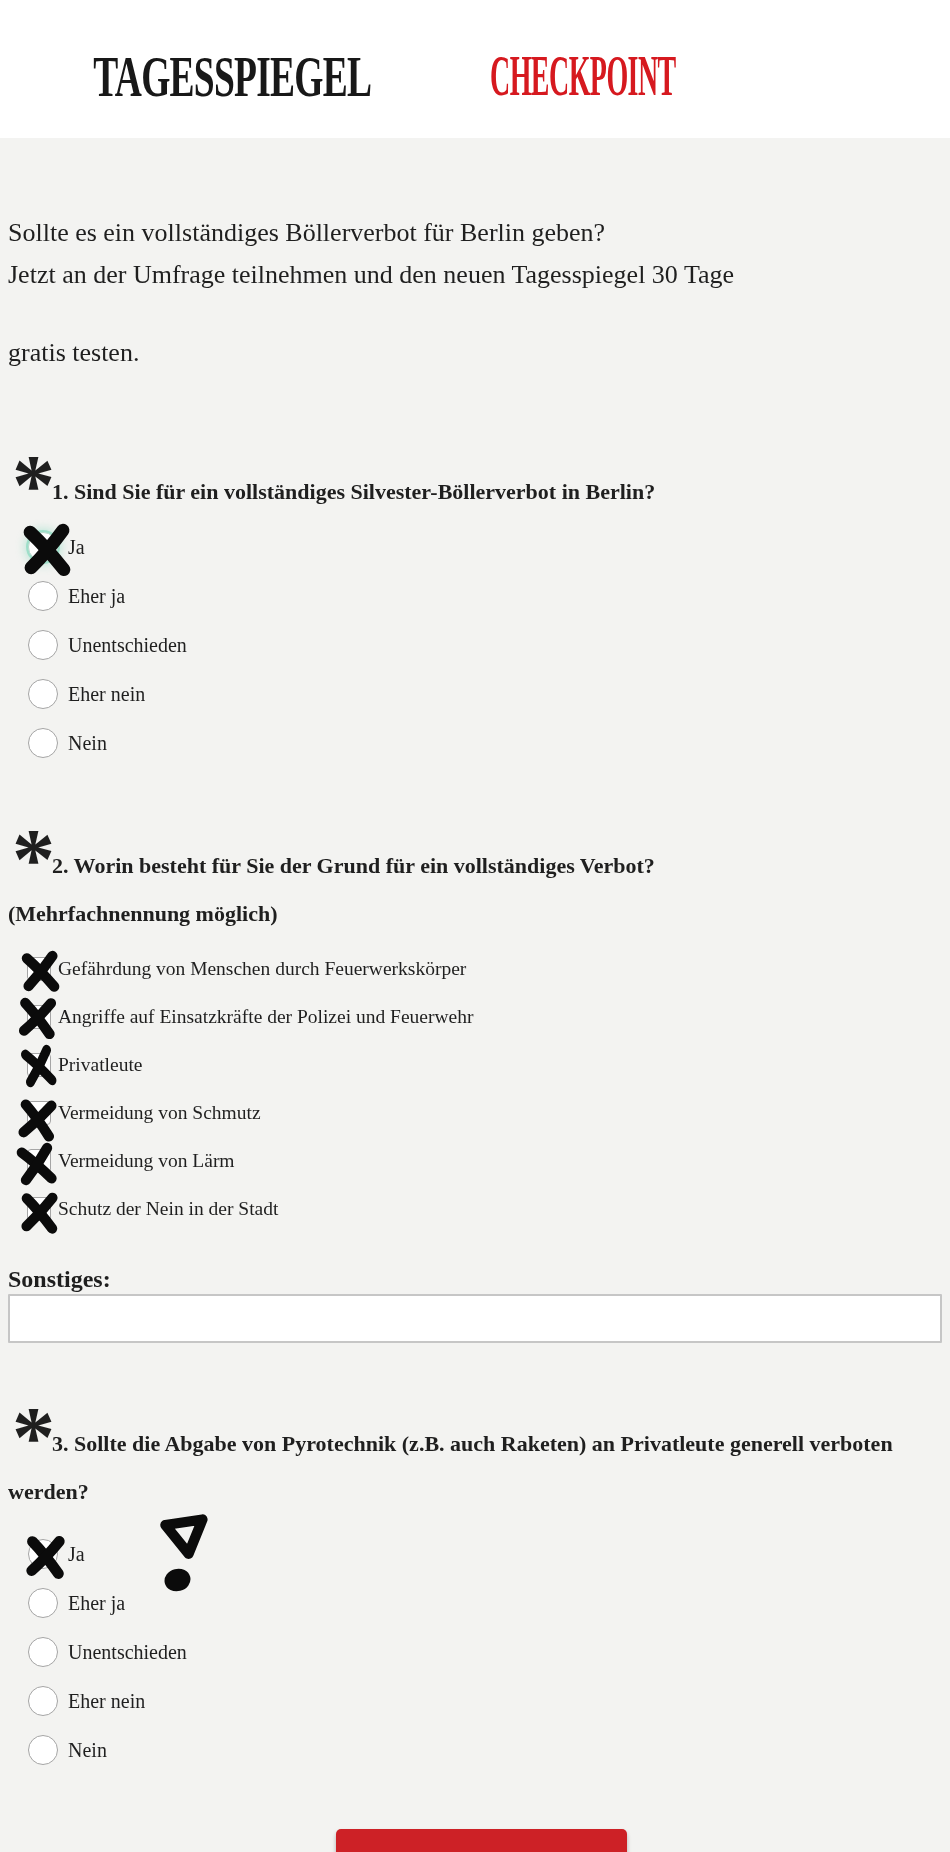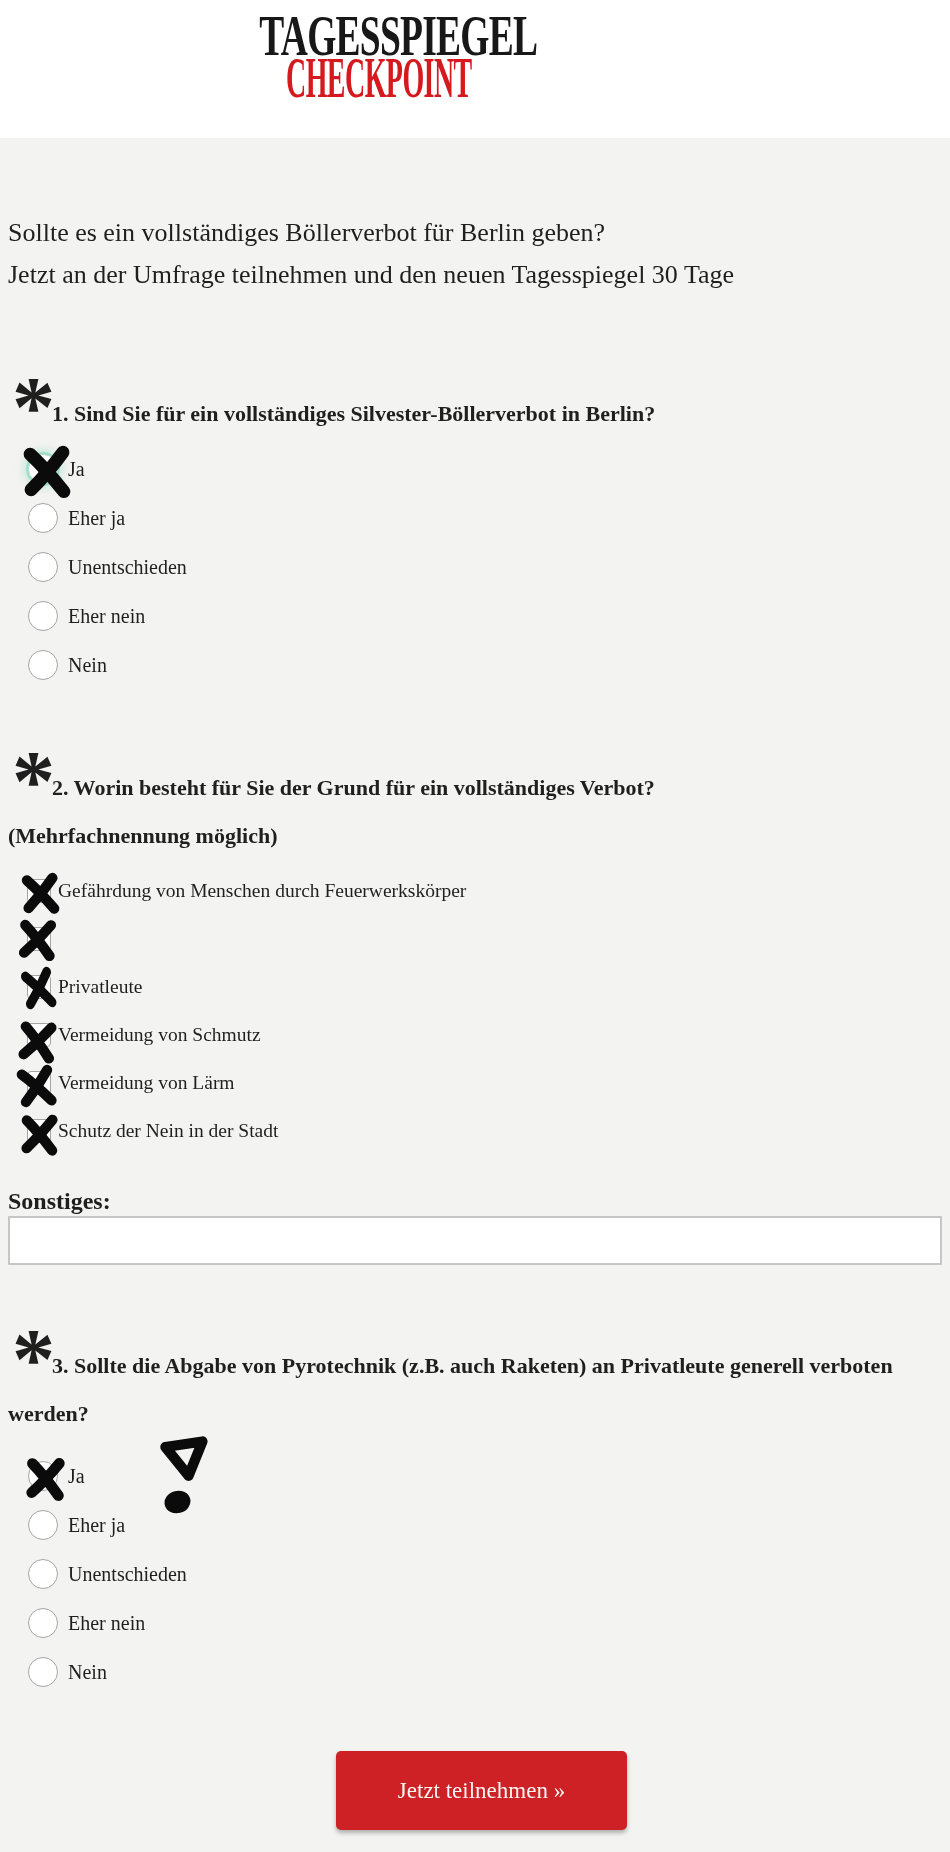--- a/index.html
+++ b/index.html
@@ -4,21 +4,21 @@
 <style>
   html,body{margin:0;padding:0;}
   body{
     width:950px;height:1852px;position:relative;overflow:hidden;
     background:#f3f3f1;
     font-family:"Liberation Serif",serif;
     color:#1f1f1f;
   }
   
   .header{height:138px;background:#ffffff;display:flex;justify-content:center;}
-  .logo{display:flex;flex-direction:column;align-items:flex-start;padding-top:12px;transform:translateX(-77px);}
+  .logo{display:flex;flex-direction:row;align-items:center;padding-top:12px;transform:translateX(-77px);}
   .logo-line1{font-size:50px;line-height:44px;font-weight:bold;letter-spacing:-1px;
     transform:scale(0.75,1.12);transform-origin:50% 20%;white-space:nowrap;}
   .logo-line2{font-size:50px;line-height:44px;font-weight:bold;letter-spacing:-1px;
     transform:scale(0.56,1.14);transform-origin:50% 20%;white-space:nowrap;margin-top:-2px;}
   
   .main{padding:0 8px;position:relative;}
   .intro{padding-top:38px;font-size:26px;line-height:42px;}
   .intro .b{font-weight:normal;margin-top:36px;}
   
   .q-head{position:relative;margin:0;font-size:22px;font-weight:bold;line-height:48px;text-indent:44px;}
@@ -80,20 +80,21 @@
     <div class="logo-line1" style="color:#181818;">TAGESSPIEGEL</div>
     <div class="logo-line2" style="color:#d6191f;">CHECKPOINT</div>
   </div>
 </div>
 
 <div class="main">
 
   <div class="intro">
     <div class="b">Sollte es ein vollständiges Böllerverbot für Berlin geben?</div>
     <div><span>Jetzt an der Umfrage teilnehmen und den </span><span class="b">neuen Tagesspiegel 30 Tage</span></div>
+    <div class="b">gratis testen.</div>
   </div>
 
   <div class="q1">
     <p class="q-head">
       <span class="q-asterisk">*</span><span>1. Sind Sie für ein vollständiges Silvester-Böllerverbot in Berlin?</span>
     </p>
     <div class="opts">
       <div class="opt-row">
         <span class="radio selected"></span>
         <span class="opt-label">Ja</span>
@@ -128,20 +129,21 @@
     <div class="chk-list">
       <div class="chk-row">
         <span class="checkbox"></span>
         <span class="chk-label">Gefährdung von Menschen durch Feuerwerkskörper</span>
         <svg class="x-mark x-chk" viewBox="0 0 56 60">
             <use href="#xmark-shape"></use>
           </svg>
       </div>
       <div class="chk-row">
         <span class="checkbox"></span>
+        <span class="chk-label">Angriffe auf Einsatzkräfte der Polizei und Feuerwehr</span>
         <svg class="x-mark x-chk" viewBox="0 0 56 60">
             <use href="#xmark-shape"></use>
           </svg>
       </div>
       <div class="chk-row">
         <span class="checkbox"></span>
         <span class="chk-label">Privatleute</span>
         <svg class="x-mark x-chk" viewBox="0 0 56 60">
             <use href="#xmark-shape"></use>
           </svg>

